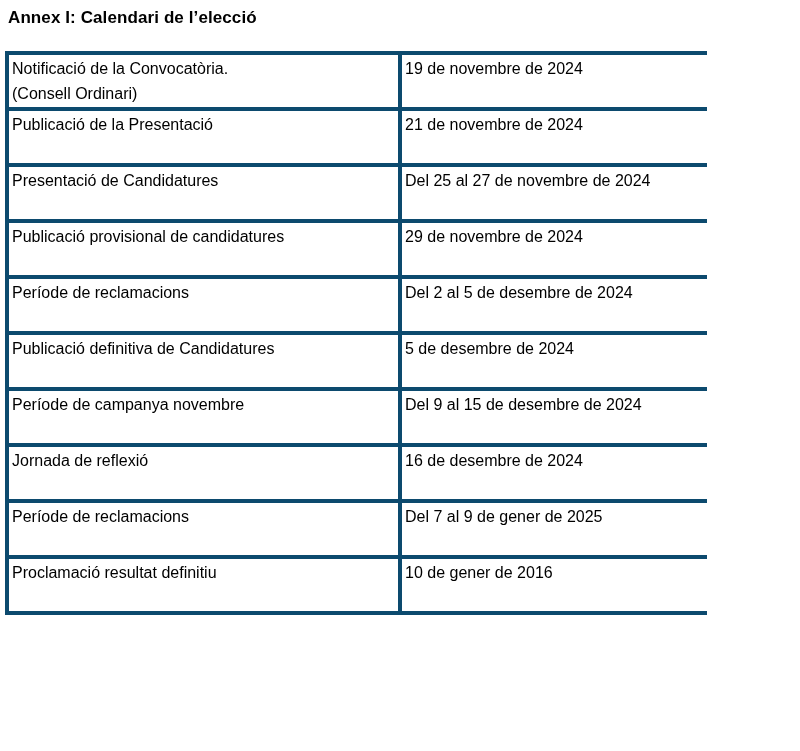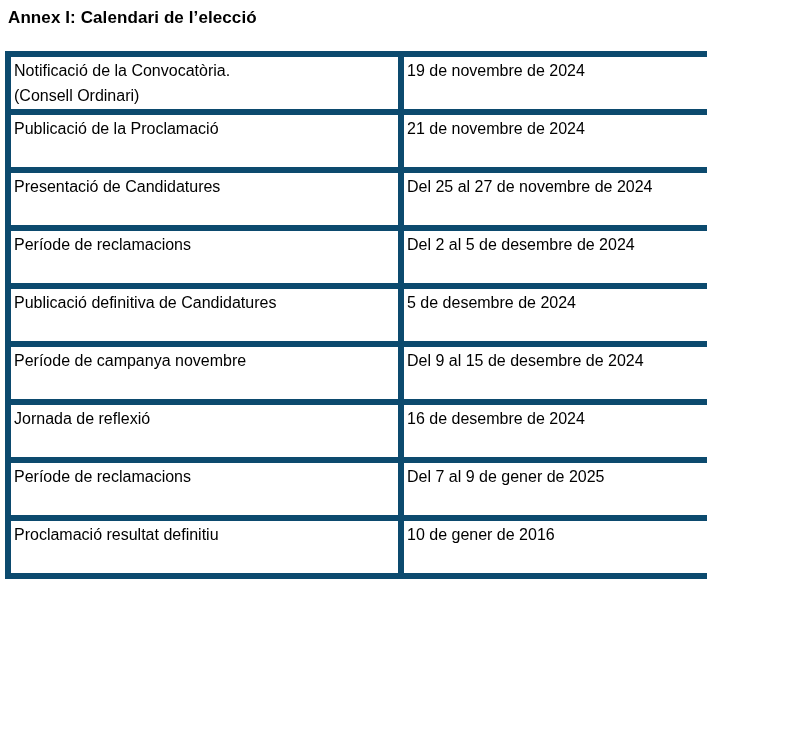--- a/index.html
+++ b/index.html
@@ -27,21 +27,21 @@
   }
   table.calendar {
     border-collapse: collapse;
     table-layout: fixed;
     width: 790px;
     margin-top: 23px;
   }
   table.calendar col.c-event { width: 393px; }
   table.calendar col.c-date  { width: 397px; }
   table.calendar td {
-    border: 6px solid #0c4a6e;
+    border: 4px solid #0c4a6e;
     vertical-align: top;
     padding: 1px 2px 1px 3px;
     font-size: 16px;
     line-height: 25px;
     height: 50px;
     white-space: pre-line;
     overflow: hidden;
     font-family: "Liberation Sans", sans-serif;
   }
 </style>
@@ -57,29 +57,33 @@
       <col class="c-date">
     </colgroup>
     <tbody id="calendar-rows">
   <tr>
     <td class="cell-event">Notificació de la Convocatòria.
 (Consell Ordinari)</td>
     <td class="cell-date">19 de novembre de 2024</td>
   </tr>
 
   <tr>
-    <td class="cell-event">Publicació de la Proclamació</td>
+    <td class="cell-event">Publicació de la Presentació</td>
     <td class="cell-date">21 de novembre de 2024</td>
   </tr>
 
   <tr>
     <td class="cell-event">Presentació de Candidatures</td>
     <td class="cell-date">Del 25 al 27 de novembre de 2024</td>
   </tr>
 
+  <tr>
+    <td class="cell-event">Publicació provisional de candidatures</td>
+    <td class="cell-date">29 de novembre de 2024</td>
+  </tr>
 
   <tr>
     <td class="cell-event">Període de reclamacions</td>
     <td class="cell-date">Del 2 al 5 de desembre de 2024</td>
   </tr>
 
   <tr>
     <td class="cell-event">Publicació definitiva de Candidatures</td>
     <td class="cell-date">5 de desembre de 2024</td>
   </tr>

